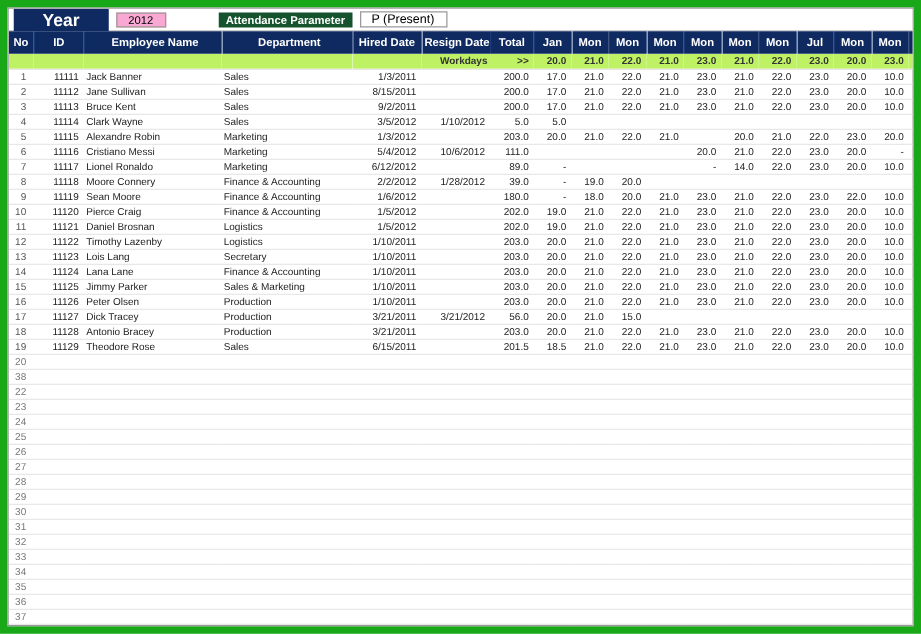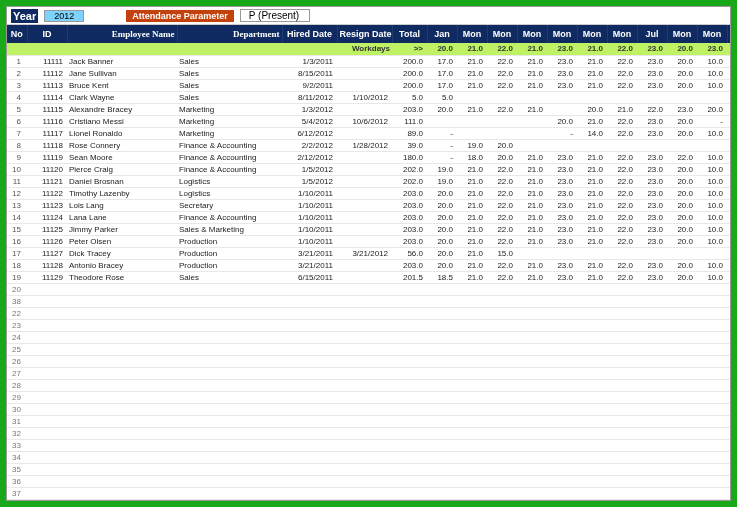--- a/index.html
+++ b/index.html
@@ -22,33 +22,33 @@
     display: flex;
     align-items: center;
     gap: 6px;
     border-bottom: 1px solid #ccc;
     height: 18px;
   }
   .year-label {
     background: #0f2a60;
     color: #fff;
     font-weight: bold;
-    padding: 1px 2px;
-    font-size: 11px;
+    padding: 1px 23px;
+    font-size: 14px;
   }
   .year-value {
     border: 1px solid #999;
     padding: 0 8px;
     font-size: 9px;
-    background:#7dd3fc;
+    background:#f9a8d4;
     min-width:40px;
     text-align:center;
   }
   .param-label {
-    background: #c2410c;
+    background: #14532d;
     color: #fff;
     font-weight: bold;
     padding: 1px 6px;
     font-size: 9px;
   }
   .param-value {
     border: 1px solid #999;
     padding: 0 8px;
     font-size: 10px;
     background:#fff;
@@ -60,21 +60,21 @@
     color: #fff;
     font-weight: bold;
     font-size: 9px;
     padding: 4px 2px;
     text-align: center;
     border-right:1px solid #1a3a78;
     white-space: nowrap;
     overflow:hidden;
     margin-top:28px;
   }
-  thead th.left { text-align: right; padding-left:6px;font-family:Liberation Serif, serif;}
+  thead th.left { text-align: center; padding-left:6px;}
   col.c-no   { width: 20px; }
   col.c-id   { width: 40px; }
   col.c-name { width: 110px; }
   col.c-dept { width: 105px; }
   col.c-hired{ width: 55px; }
   col.c-resign{width: 55px; }
   col.c-total{ width: 35px; }
   col.c-mon  { width: 30px; }
   tbody td {
     font-size: 8px;
@@ -225,39 +225,39 @@
           <td class="num">23.0</td>
           <td class="num">20.0</td>
           <td class="num">10.0</td>
           <td class="num">-</td>
         </tr>
         <tr>
           <td class="rownum">4</td>
           <td class="num">11114</td>
           <td>Clark Wayne</td>
           <td>Sales</td>
-          <td class="num">8/11/2012</td>
+          <td class="num">3/5/2012</td>
           <td class="num">1/10/2012</td>
           <td class="num">5.0</td>
           <td class="num">5.0</td>
           <td class="num"></td>
           <td class="num"></td>
           <td class="num"></td>
           <td class="num"></td>
           <td class="num"></td>
           <td class="num"></td>
           <td class="num"></td>
           <td class="num"></td>
           <td class="num"></td>
           <td class="num"></td>
         </tr>
         <tr>
           <td class="rownum">5</td>
           <td class="num">11115</td>
-          <td>Alexandre Bracey</td>
+          <td>Alexandre Robin</td>
           <td>Marketing</td>
           <td class="num">1/3/2012</td>
           <td class="num"></td>
           <td class="num">203.0</td>
           <td class="num">20.0</td>
           <td class="num">21.0</td>
           <td class="num">22.0</td>
           <td class="num">21.0</td>
           <td class="num"></td>
           <td class="num">20.0</td>
@@ -303,21 +303,21 @@
           <td class="num">14.0</td>
           <td class="num">22.0</td>
           <td class="num">23.0</td>
           <td class="num">20.0</td>
           <td class="num">10.0</td>
           <td class="num">-</td>
         </tr>
         <tr>
           <td class="rownum">8</td>
           <td class="num">11118</td>
-          <td>Rose Connery</td>
+          <td>Moore Connery</td>
           <td>Finance &amp; Accounting</td>
           <td class="num">2/2/2012</td>
           <td class="num">1/28/2012</td>
           <td class="num">39.0</td>
           <td class="num">-</td>
           <td class="num">19.0</td>
           <td class="num">20.0</td>
           <td class="num"></td>
           <td class="num"></td>
           <td class="num"></td>
@@ -325,21 +325,21 @@
           <td class="num"></td>
           <td class="num"></td>
           <td class="num"></td>
           <td class="num"></td>
         </tr>
         <tr>
           <td class="rownum">9</td>
           <td class="num">11119</td>
           <td>Sean Moore</td>
           <td>Finance &amp; Accounting</td>
-          <td class="num">2/12/2012</td>
+          <td class="num">1/6/2012</td>
           <td class="num"></td>
           <td class="num">180.0</td>
           <td class="num">-</td>
           <td class="num">18.0</td>
           <td class="num">20.0</td>
           <td class="num">21.0</td>
           <td class="num">23.0</td>
           <td class="num">21.0</td>
           <td class="num">22.0</td>
           <td class="num">23.0</td>

